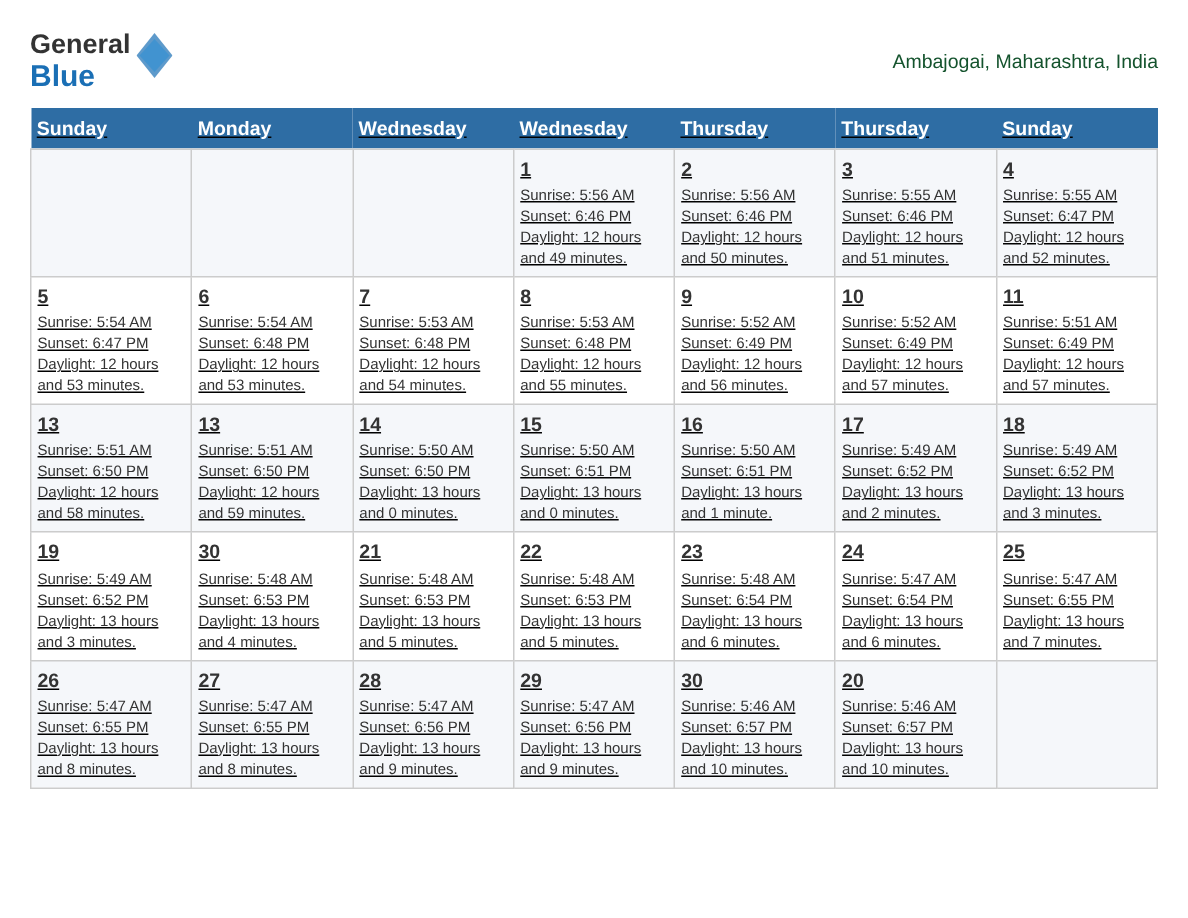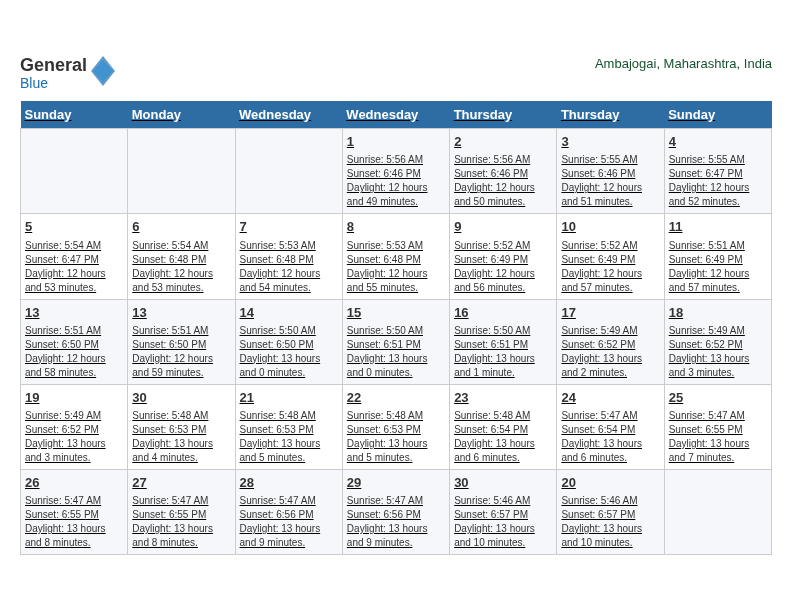--- a/index.html
+++ b/index.html
@@ -6,41 +6,40 @@
     body {
       font-family: Arial, sans-serif;
       background: #fff;
       width: 792px;
       min-height: 612px;
       padding: 20px;
     }
     .header {
       display: flex;
       justify-content: space-between;
-      align-items: flex-start;
+      align-items: center;
       margin-bottom: 10px;
-      margin-top: 36px;
     }
     .logo {
       display: flex;
       align-items: center;
     }
     .logo-text {
       display: flex;
       flex-direction: column;
       line-height: 1.1;
     }
     .logo-general {
       font-size: 18px;
       font-weight: bold;
       color: #333;
     }
     .logo-blue {
-      font-size: 14px;
-      font-weight: normal;
+      font-size: 20px;
+      font-weight: bold;
       color: #1a6fb5;
     }
     .logo-icon {
       margin-left: 4px;
       margin-top: -2px;
     }
     .title-block {
       text-align: right;
     }
     .main-title {

